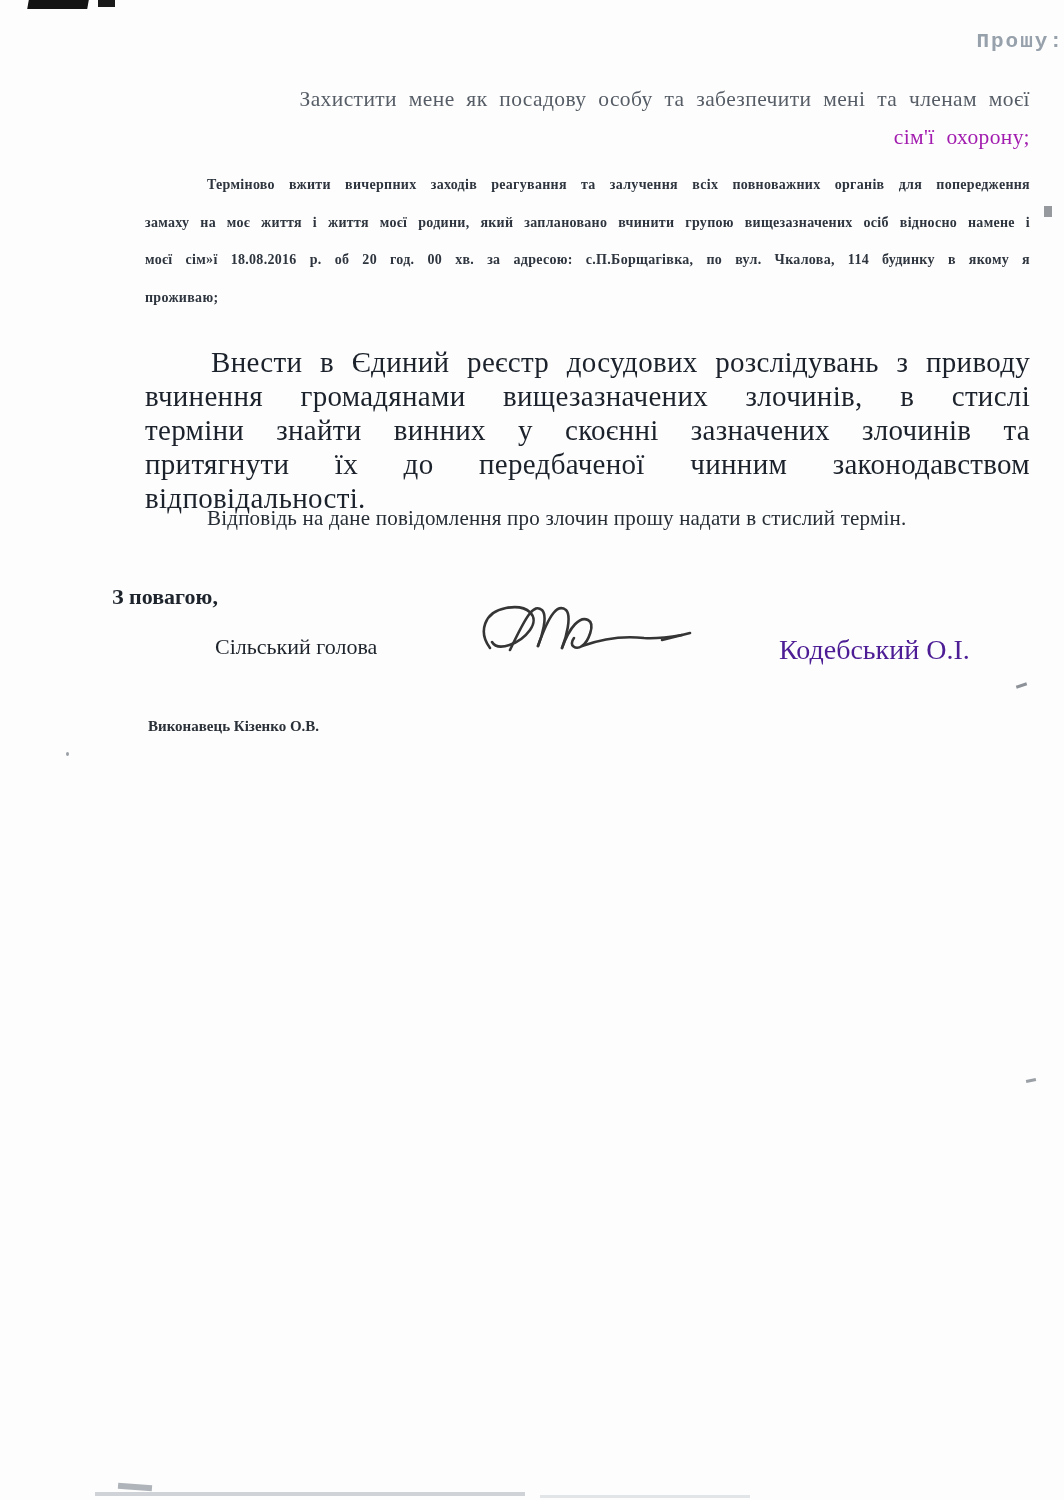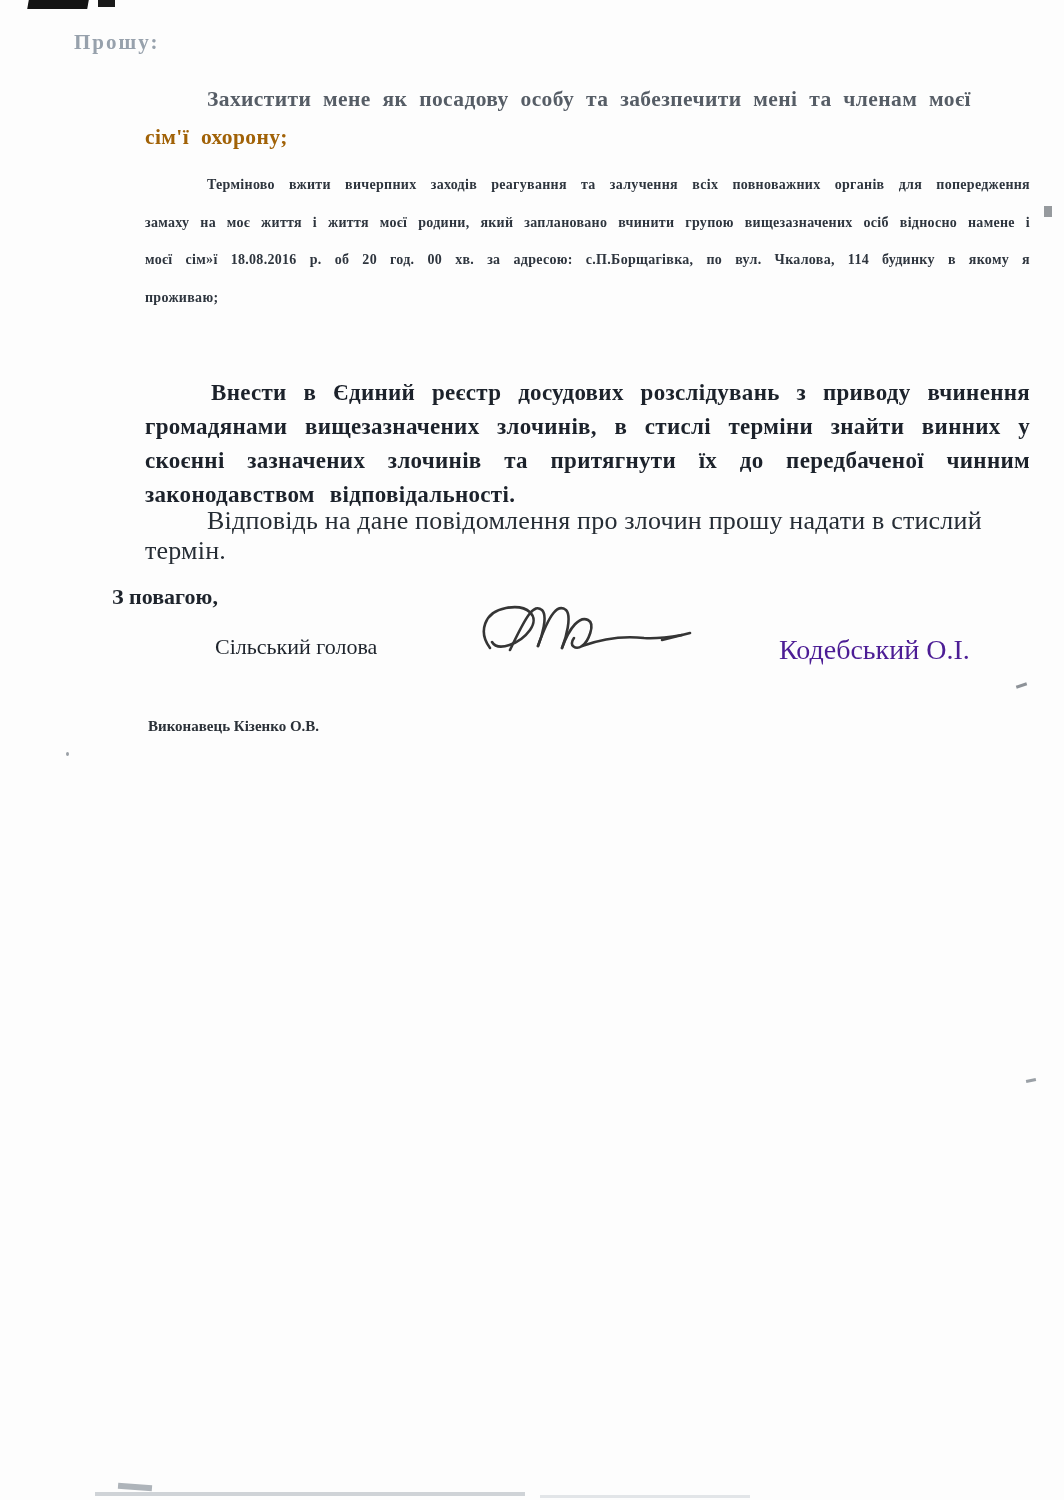--- a/index.html
+++ b/index.html
@@ -15,71 +15,73 @@
     background: #fdfdfd;
     overflow: hidden;
   }
 
   .heading {
     position: absolute;
     top: 30px;
     left: 0;
     width: 100%;
     padding-left: 74px;
-    text-align: left;
+    text-align: right;
     font-size: 21px;
     font-weight: 700;
     letter-spacing: 2px;
     color: #97a1ac;
+    font-family: Liberation Mono, monospace;
   }
 
   .block {
     position: absolute;
     left: 145px;
     right: 34px;
   }
 
   .p1 {
     top: 80px;
     font-size: 21.5px;
-    font-weight: 700;
+    font-weight: 400;
     line-height: 38px;
     letter-spacing: 0.4px;
     word-spacing: 6px;
+    text-align: right;
   }
   .p1 .l1 { display: block; text-indent: 62px; color: #565d66; }
-  .p1 .l2 { display: block; color: #a16207; }
+  .p1 .l2 { display: block; color: #a21caf; }
 
   .p2 {
     top: 166px;
     font-size: 14px;
     font-weight: 700;
     line-height: 37.5px;
     color: #2e353e;
     text-align: justify;
     text-indent: 62px;
     word-spacing: 7px;
     letter-spacing: 0.3px;
   }
 
   .p3 {
-    top: 376px;
-    font-size: 23px;
-    font-weight: 700;
+    top: 345px;
+    font-size: 29px;
+    font-weight: 400;
     line-height: 34px;
     color: #1c222b;
     text-align: justify;
     text-indent: 66px;
     word-spacing: 9px;
     letter-spacing: 0.3px;
   }
 
   .p4 {
     top: 506px;
-    font-size: 26px;
+    font-size: 21px;
     font-weight: 400;
     color: #262d35;
     text-indent: 62px;
     letter-spacing: 0.2px;
   }
 
   .closing {
     position: absolute;
     left: 112px;
     top: 584px;

